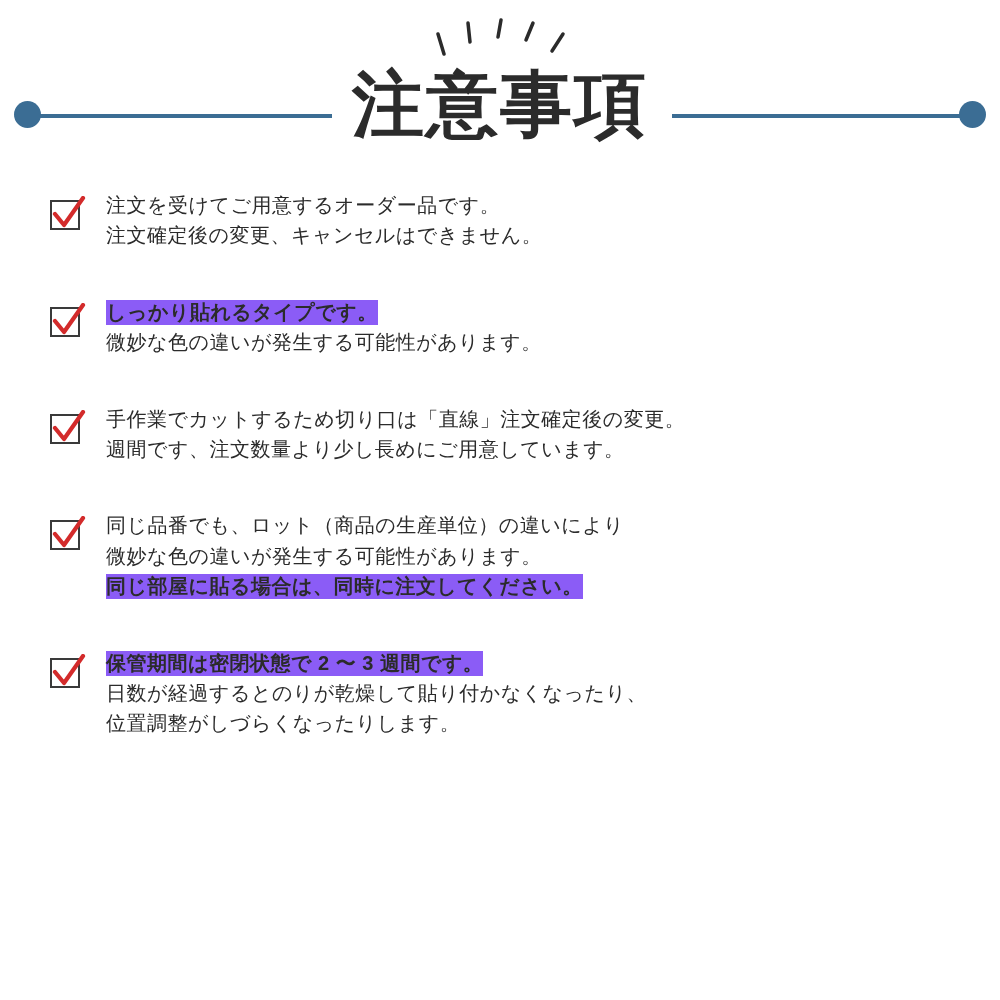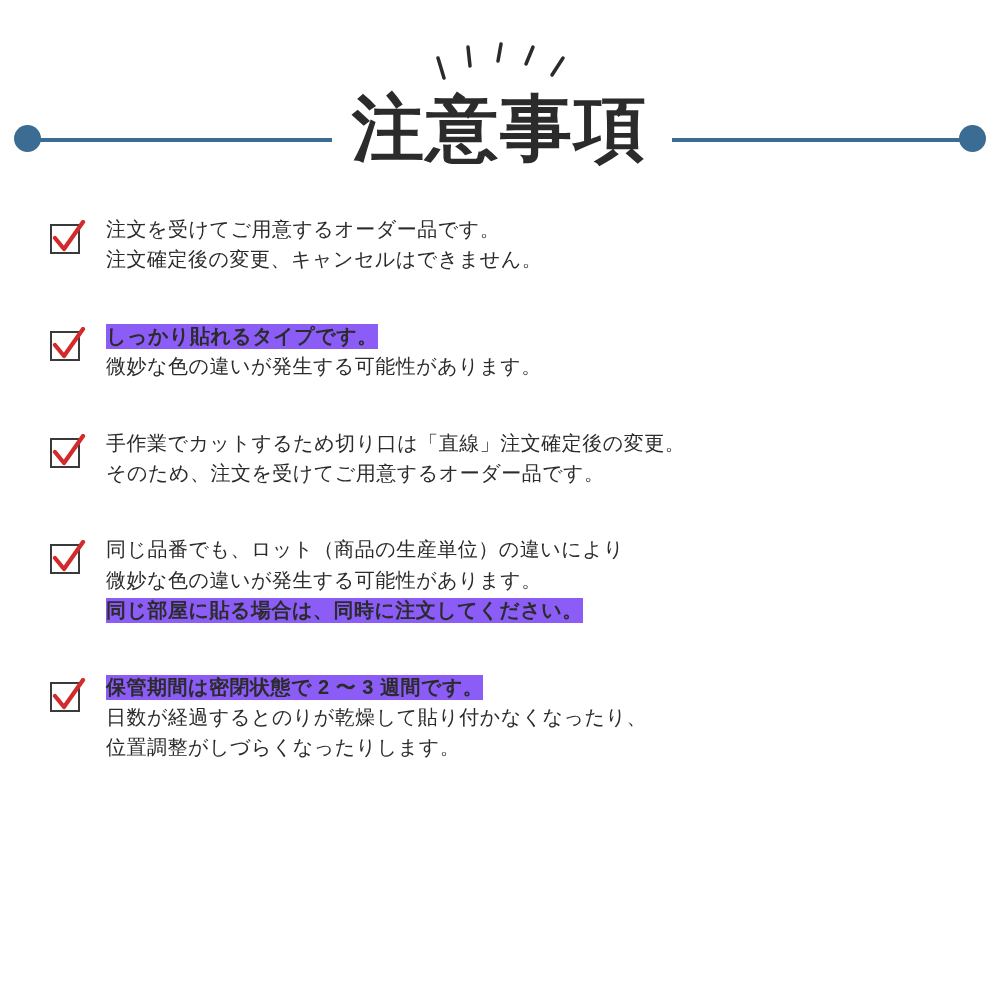--- a/index.html
+++ b/index.html
@@ -19,21 +19,20 @@
     position: relative;
     width: 1000px;
     height: 1000px;
     box-sizing: border-box;
   }
 
   
   .header {
     position: relative;
     height: 175px;
-    margin-top: 24px;
   }
 
   .sparks {
     position: absolute;
     left: 436px;
     top: 18px;
     width: 130px;
     height: 46px;
   }
 
@@ -194,21 +193,21 @@
 
     <div class="note">
       <div class="check">
         <div class="box"></div>
         <svg viewBox="0 0 38 38" aria-hidden="true">
           <polyline points="7,18 16,29 35,2" fill="none" stroke="#d32b2b" stroke-width="4.2" stroke-linecap="round" stroke-linejoin="round"></polyline>
         </svg>
       </div>
       <div class="lines">
         <div class="line">手作業でカットするため切り口は「直線」注文確定後の変更。</div>
-        <div class="line">そのため、注文を受けてご用意するオーダー品です。</div>
+        <div class="line">週間です、注文数量より少し長めにご用意しています。</div>
       </div>
     </div>
 
     <div class="note">
       <div class="check">
         <div class="box"></div>
         <svg viewBox="0 0 38 38" aria-hidden="true">
           <polyline points="7,18 16,29 35,2" fill="none" stroke="#d32b2b" stroke-width="4.2" stroke-linecap="round" stroke-linejoin="round"></polyline>
         </svg>
       </div>

